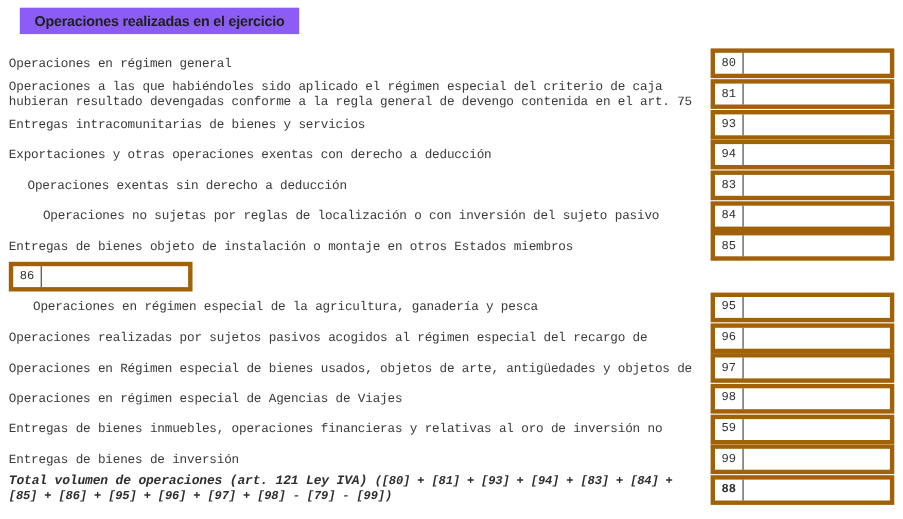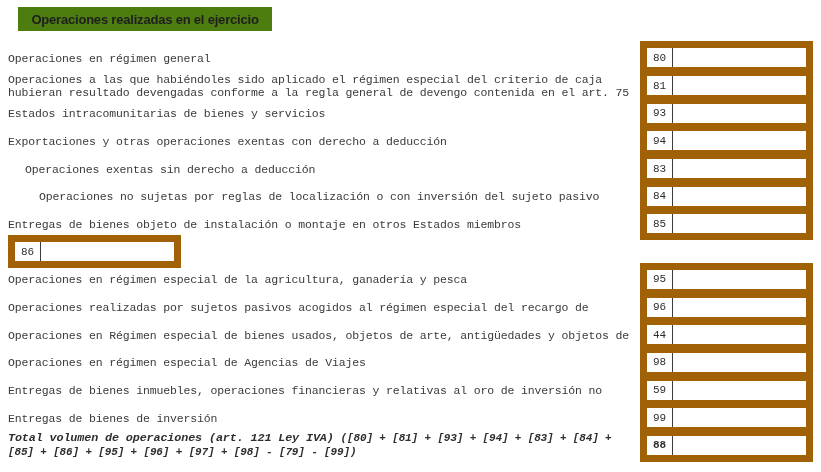--- a/index.html
+++ b/index.html
@@ -15,21 +15,21 @@
     height: 472px;
     overflow: hidden;
     background: #ffffff;
   }
   .section-header {
     position: absolute;
     left: 18px;
     top: 7px;
     width: 254px;
     height: 24px;
-    background: #4d7c0f;
+    background: #8b5cf6;
     display: flex;
     align-items: center;
     justify-content: center;
     font-weight: bold;
     font-size: 13px;
     color: #1f1f1f;
     letter-spacing: -0.2px;
   }
   .rows-area {
     position: absolute;
@@ -48,21 +48,21 @@
     overflow: hidden;
     font-size: 11.5px;
     line-height: 13px;
     letter-spacing: -0.15px;
     padding-right: 6px;
     white-space: normal;
   }
   .field {
     flex: 0 0 159px;
     height: 19px;
-    border: 7px solid #a16207;
+    border: 4px solid #a16207;
     display: flex;
     align-items: stretch;
     background: #ffffff;
     gap: 47px;
   }
   .code {
     width: 25px;
     border-right: 1px solid #3c3c3c;
     display: flex;
     align-items: center;
@@ -117,21 +117,21 @@
       <span class="label-text">Operaciones a las que habiéndoles sido aplicado el régimen especial del criterio de caja hubieran resultado devengadas conforme a la regla general de devengo contenida en el art. 75 LIVA</span>
     </div>
     <div class="field">
       <span class="code">81</span>
       <span class="value"></span>
     </div>
   </div>
 
   <div class="row">
     <div class="label-cell" style="height: 12px;">
-      <span class="label-text">Estados intracomunitarias de bienes y servicios</span>
+      <span class="label-text">Entregas intracomunitarias de bienes y servicios</span>
     </div>
     <div class="field">
       <span class="code">93</span>
       <span class="value"></span>
     </div>
   </div>
 
   <div class="row">
     <div class="label-cell" style="height: 12px;">
       <span class="label-text">Exportaciones y otras operaciones exentas con derecho a deducción</span>
@@ -173,21 +173,21 @@
   </div>
 
   <div class="row">
     <div class="field">
       <span class="code">86</span>
       <span class="value"></span>
     </div>
   </div>
 
   <div class="row">
-    <div class="label-cell" style="height: 12px;">
+    <div class="label-cell" style="height: 12px; margin-left: 22px;">
       <span class="label-text">Operaciones en régimen especial de la agricultura, ganadería y pesca</span>
     </div>
     <div class="field">
       <span class="code">95</span>
       <span class="value"></span>
     </div>
   </div>
 
   <div class="row">
     <div class="label-cell" style="height: 12px;">
@@ -197,21 +197,21 @@
       <span class="code">96</span>
       <span class="value"></span>
     </div>
   </div>
 
   <div class="row">
     <div class="label-cell" style="height: 12px;">
       <span class="label-text">Operaciones en Régimen especial de bienes usados, objetos de arte, antigüedades y objetos de colección</span>
     </div>
     <div class="field">
-      <span class="code">44</span>
+      <span class="code">97</span>
       <span class="value"></span>
     </div>
   </div>
 
   <div class="row">
     <div class="label-cell" style="height: 12px;">
       <span class="label-text">Operaciones en régimen especial de Agencias de Viajes</span>
     </div>
     <div class="field">
       <span class="code">98</span>

